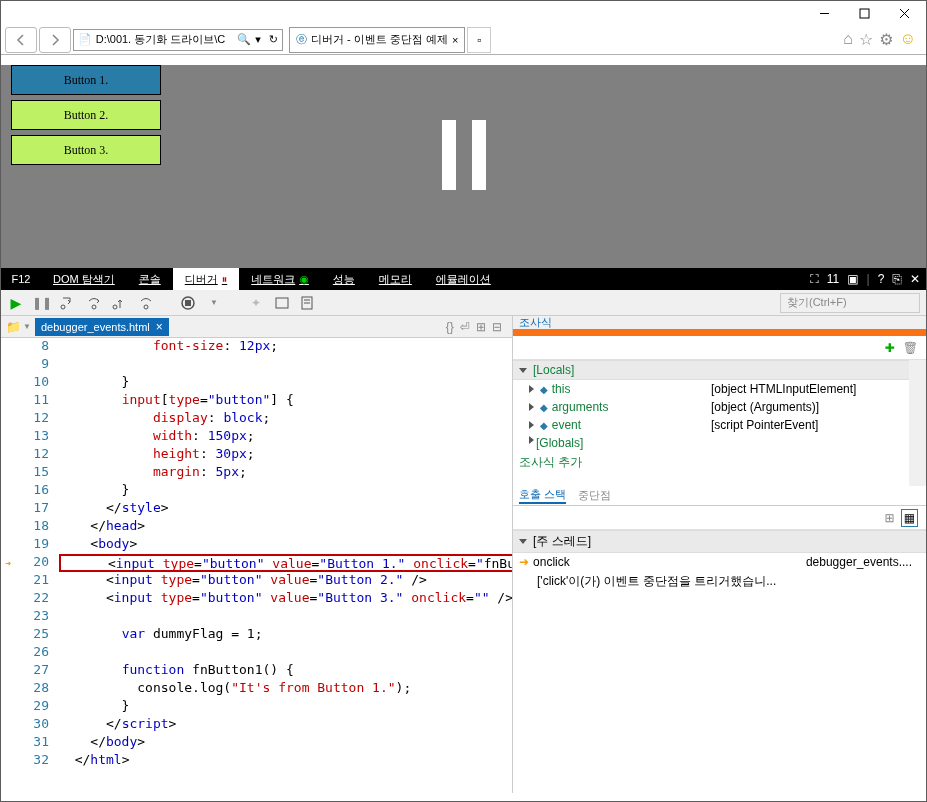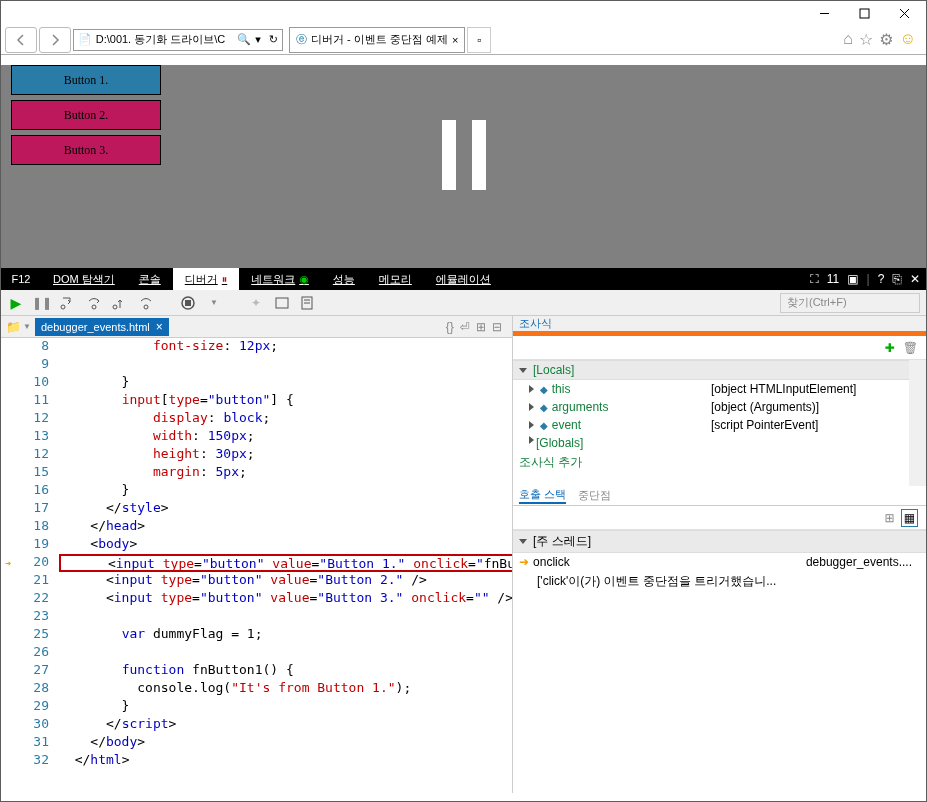--- a/index.html
+++ b/index.html
@@ -18,21 +18,21 @@
 .browser-tab { height: 26px; border: 1px solid #999; padding: 0 6px; display: flex; align-items: center; gap: 4px; font-size: 11px; background: #fff; }
 .new-tab { width: 24px; height: 26px; border: 1px solid #ccc; display: flex; align-items: center; justify-content: center; margin-left: 2px; }
 .nav-right { margin-left: auto; display: flex; gap: 6px; padding-right: 6px; }
 .nav-right span { font-size: 16px; color: #888; }
 
 
 .page { height: 203px; background: #808080; position: relative; }
 .demo-btn { width: 150px; height: 30px; border: 1px solid #000; margin: 5px 10px; display: flex; align-items: center; justify-content: center; font-family: Tahoma; font-size: 12px; }
 .demo-btn:first-child { margin-top: 10px; }
 .demo-btn.active { background: #2a7ca8; color: #000; }
-.demo-btn:not(.active) { background: #be185d; }
+.demo-btn:not(.active) { background: #bef264; }
 .pause-overlay { position: absolute; top: 45px; left: 50%; transform: translateX(-50%); }
 .pause-overlay svg { width: 80px; height: 100px; }
 
 
 .dev-tabs { height: 22px; background: #000; display: flex; align-items: stretch; color: #fff; font-size: 11px; }
 .f12 { width: 40px; display: flex; align-items: center; justify-content: center; }
 .dev-tab { padding: 0 12px; display: flex; align-items: center; gap: 4px; text-decoration: underline; }
 .dev-tab.active { background: #fff; color: #000; }
 .dev-tabs-right { margin-left: auto; display: flex; align-items: center; padding-right: 6px; gap: 8px; }
 .dev-tabs-right span { font-size: 12px; }
@@ -62,21 +62,21 @@
 .code-row .txt { white-space: pre; }
 .kw { color: #0000c0; }
 .attr { color: #c00000; }
 .str { color: #0000c0; }
 .css-prop { color: #c00000; }
 .css-val { color: #0000c0; }
 .cursor-line { border: 2px solid #c00000; }
 .arrow-marker { color: #f0a000; font-size: 10px; }
 
 
-.panel-header { height: 20px; background: #f0f0f0; border-bottom: 5px solid #f97316; padding: 0 6px; font-size: 11px; color: #0e6ab5; display: flex; align-items: center; }
+.panel-header { height: 20px; background: #f0f0f0; border-bottom: 7px solid #f97316; padding: 0 6px; font-size: 11px; color: #0e6ab5; display: flex; align-items: center; }
 .watch-toolbar { height: 24px; display: flex; justify-content: flex-end; align-items: center; padding: 0 8px; gap: 8px; border-bottom: 1px solid #e0e0e0; }
 .watch-row { display: flex; padding: 2px 6px; }
 .watch-left { flex: 1; display: flex; align-items: center; gap: 4px; }
 .watch-right { flex: 1; }
 .section-hdr { background: #eaeaea; padding: 2px 6px; display: flex; align-items: center; gap: 4px; border-top: 1px solid #ddd; border-bottom: 1px solid #ddd; }
 .blue-link { color: #15803d; }
 .callstack-tabs { height: 20px; border-bottom: 1px solid #ccc; display: flex; align-items: center; gap: 12px; padding: 0 6px; font-size: 11px; background: #fff; }
 .callstack-tabs .active { color: #0e6ab5; border-bottom: 2px solid #0e6ab5; }
 .callstack-tabs .inactive { color: #888; }
 .cs-toolbar { height: 24px; display: flex; justify-content: flex-end; align-items: center; padding: 0 8px; gap: 6px; border-bottom: 1px solid #e0e0e0; }

